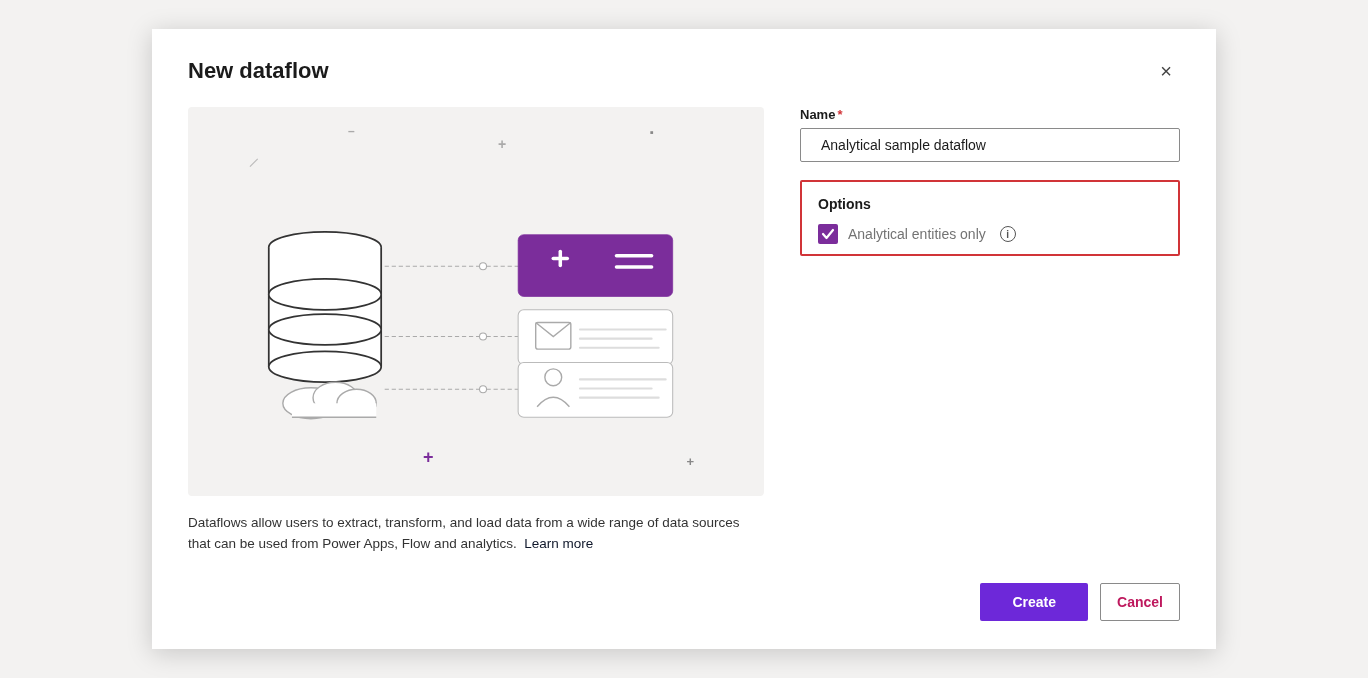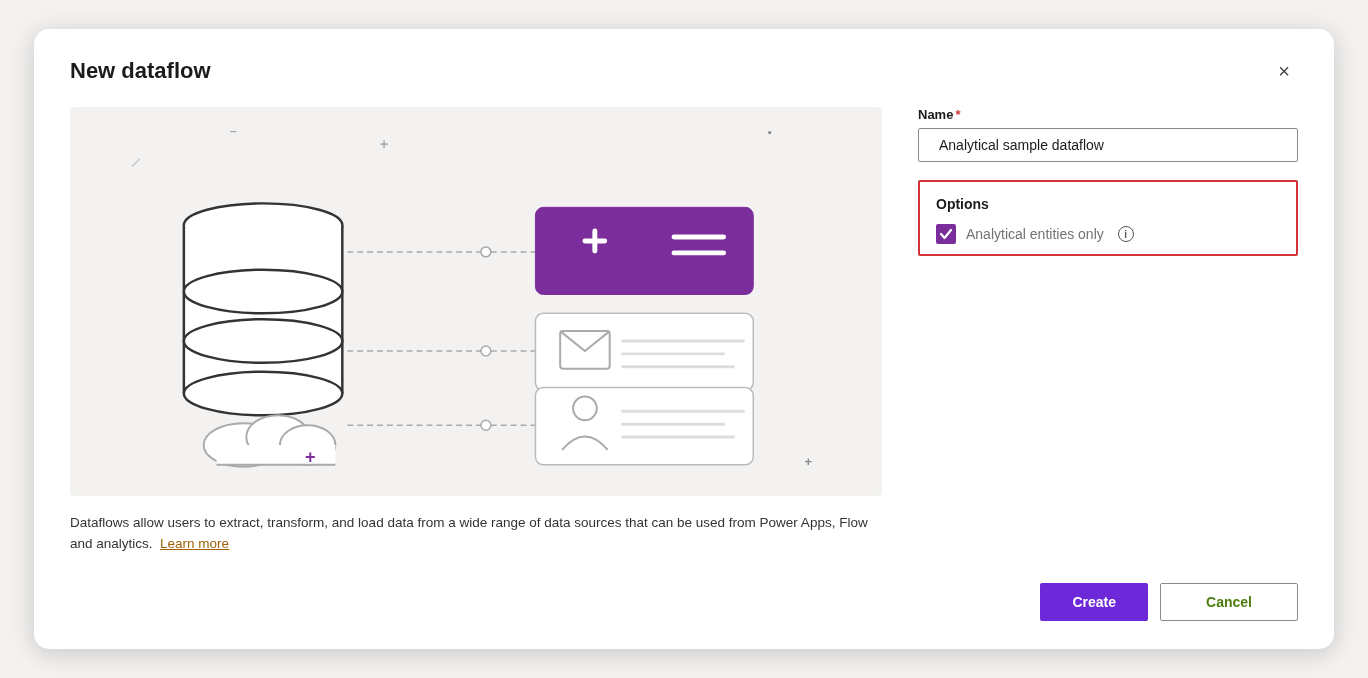--- a/index.html
+++ b/index.html
@@ -6,23 +6,23 @@
     body {
       font-family: 'Segoe UI', Tahoma, Geneva, Verdana, sans-serif;
       background: #f3f2f1;
       display: flex;
       align-items: center;
       justify-content: center;
       min-height: 100vh;
     }
     .dialog {
       background: #ffffff;
-      width: 1300px;
+      width: 1064px;
       min-height: 620px;
-      border-radius: 15px;
+      border-radius: 0;
       box-shadow: 0 4px 24px rgba(0,0,0,0.18);
       padding: 28px 36px 28px 36px;
       position: relative;
       display: flex;
       flex-direction: column;
     }
     .dialog-header {
       display: flex;
       align-items: center;
       justify-content: space-between;
@@ -70,22 +70,21 @@
       overflow: hidden;
     }
     .description-text {
       margin-top: 16px;
       font-size: 13.5px;
       color: #333;
       line-height: 1.6;
       max-width: 820px;
     }
     .description-text a {
-      color: #a16207;
-      text-decoration: underline;
+      color: #0f172a;
       cursor: pointer;
     }
 
     
     .right-panel {
       width: 380px;
       display: flex;
       flex-direction: column;
       gap: 0;
     }
@@ -175,23 +174,23 @@
       color: #fff;
       border: none;
       padding: 10px 32px;
       font-size: 14px;
       font-weight: 600;
       border-radius: 2px;
       cursor: pointer;
     }
     .btn-cancel {
       background: #fff;
-      color: #4d7c0f;
+      color: #be185d;
       border: 1px solid #8a8a8a;
-      padding: 10px 45px;
+      padding: 10px 16px;
       font-size: 14px;
       font-weight: 600;
       border-radius: 2px;
       cursor: pointer;
     }
 
     
     .illustration-svg {
       width: 100%;
       height: 100%;

